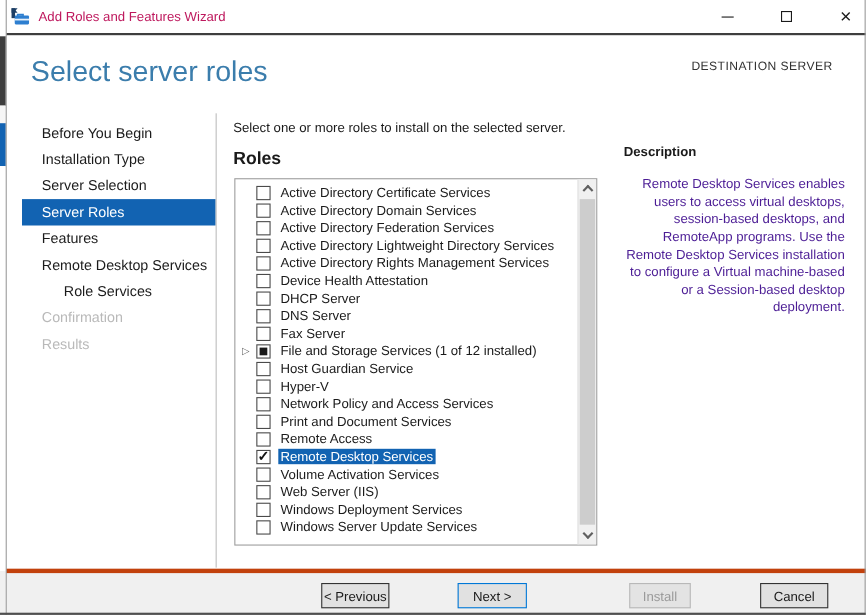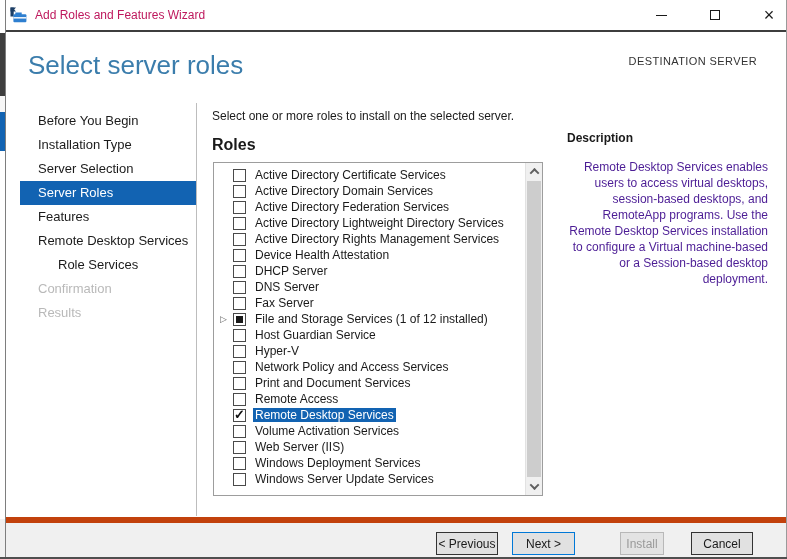--- a/index.html
+++ b/index.html
@@ -93,32 +93,32 @@
   .chev.up { transform:rotate(45deg) translate(1px,1px); }
   .chev.down { transform:rotate(225deg) translate(1px,1px); }
   .scroll-thumb { position:absolute; left:1px; right:1px; top:18px; bottom:18px; background:#cdcdcd; }
   
   .desc-panel { position:absolute; left:567px; top:131px; width:201px; }
   .desc-heading { font-size:12px; font-weight:bold; color:#1a1a1a; }
   .desc-body { margin-top:14px; font-size:12px; line-height:16px; color:#4c1d95;text-align:right; }
   
   .footer {
     position:absolute; left:6px; right:0; top:517px; bottom:0;
-    background:#f0f0f0; border-top:6px solid #c2410c;
+    background:#f0f0f0; border-top:4px solid #c2410c;
     display:flex; justify-content:flex-end; align-items:flex-start;
-    padding-top:9px; padding-right:34px;
+    padding-top:9px; padding-right:34px;gap:48px;
   }
   .btn {
     height:23px; font-size:12px; font-family:"Liberation Sans",sans-serif;
     background:#e1e1e1; border:1px solid #333333; color:#1a1a1a;
     text-align:center; cursor:default;
   }
   .btn.prev { width:62px; margin-right:14px; }
   .btn.next { width:63px; margin-right:45px; }
-  .btn.install { width:44px; margin-right:27px; }
+  .btn.install { width:56px; margin-right:15px; }
   .btn.cancel { width:62px; }
   .btn.default { border:1px solid var(--next_border,#0078d7); }
   .btn.disabled { border:1px solid #b8b8b8; color:#9a9a9a; background:#e3e3e3; }
 </style>
 </head>
 <body>
 
 <div class="edge-strip">
   <div class="s1"></div>
   <div class="s2"></div>

